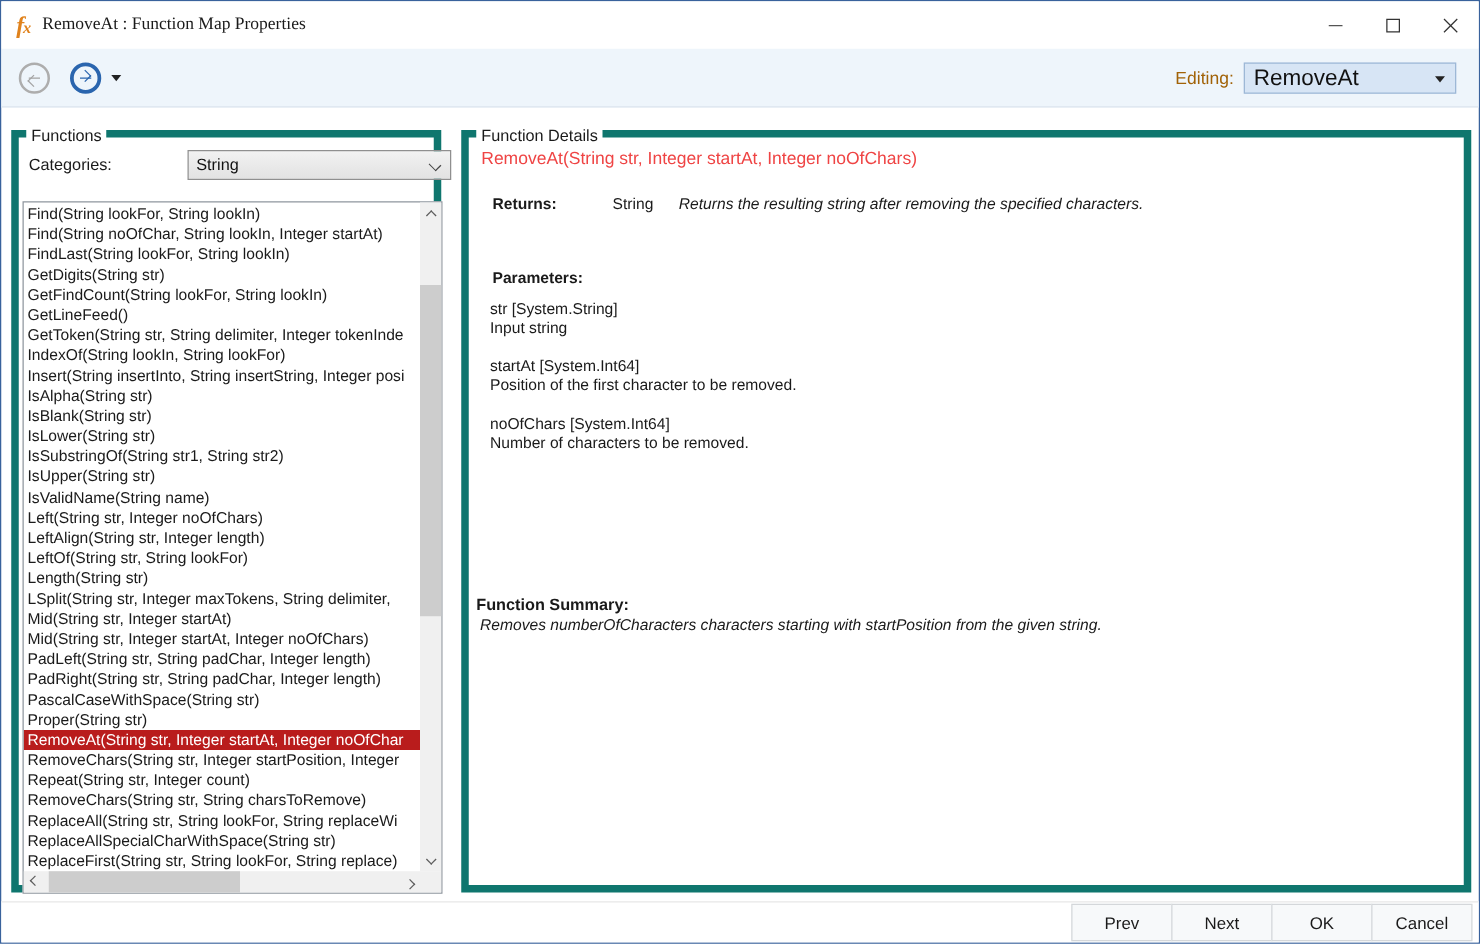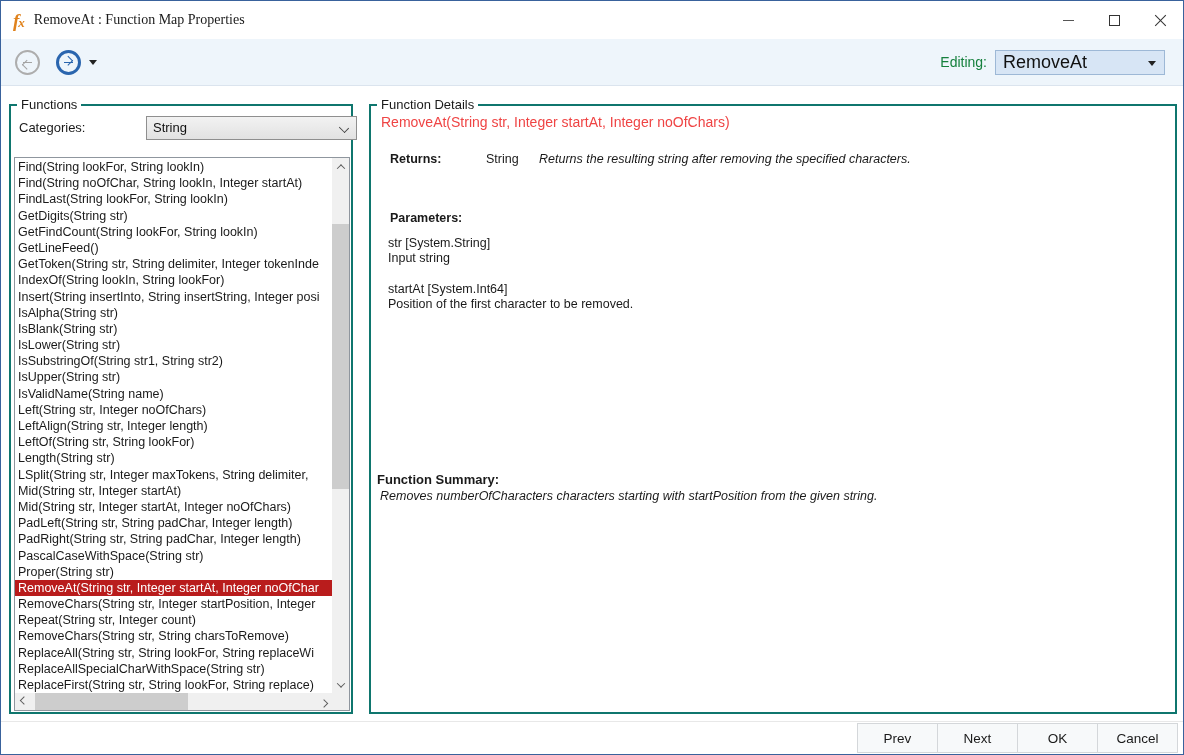--- a/index.html
+++ b/index.html
@@ -39,29 +39,29 @@
   .nav-back { margin-left:14px; border:2px solid #adadad; }
   .nav-forward { margin-left:16px; border:3px solid #2a65ae; }
   .arrow-left { width:9px; height:9px; position:relative; }
   .arrow-left::before { content:""; position:absolute; top:4px; left:0; width:9px; height:1.6px; background:#a3a3a3; }
   .arrow-left::after { content:""; position:absolute; top:1.2px; left:0; width:6px; height:6px; border-left:1.6px solid #a3a3a3; border-bottom:1.6px solid #a3a3a3; transform:rotate(45deg); transform-origin:1px 5px; }
   .arrow-right { width:9px; height:9px; position:relative; }
   .arrow-right::before { content:""; position:absolute; top:4px; left:0; width:9px; height:1.8px; background:#2a65ae; }
   .arrow-right::after { content:""; position:absolute; top:1px; right:0; width:6px; height:6px; border-right:1.8px solid #2a65ae; border-top:1.8px solid #2a65ae; transform:rotate(45deg); transform-origin:5px 1px; }
   .nav-caret { margin-left:8px; width:0; height:0; border-left:4px solid transparent; border-right:4px solid transparent; border-top:5px solid #222; }
   .toolbar-right { margin-left:auto; display:flex; align-items:center; margin-right:18px; }
-  .editing-label { font-size:14px; color:#15803d; margin-right:8px; }
+  .editing-label { font-size:14px; color:#a16207; margin-right:8px; }
   .editing-select {
     width:170px; height:25px; background:#d7e5f5; border:1px solid #9db8d6;
     display:flex; align-items:center; font-size:18px; color:#111; padding-left:7px; position:relative;
   }
   .editing-select .sel-caret { position:absolute; right:8px; top:10px; width:0; height:0; border-left:4px solid transparent; border-right:4px solid transparent; border-top:5px solid #222; }
 
   
-  .groupbox { position:absolute; border:2px solid #0f766e; background:#ffffff; }
+  .groupbox { position:absolute; border:6px solid #0f766e; background:#ffffff; }
   .gb-functions { left:8px; top:103px; width:344px; height:610px; }
   .gb-details  { left:368px; top:103px; width:808px; height:610px; }
   .legend {
     position:absolute; top:-9px; left:6px; background:#ffffff; padding:0 4px;
     font-size:13px; color:#1a1a1a; white-space:nowrap;
   }
 
   
   .cat-row { position:absolute; left:8px; top:14px; right:8px; display:flex; align-items:center; }
   .cat-label { font-size:13px; color:#1a1a1a; }
@@ -285,20 +285,24 @@
         <div class="param-item">
           <div class="param-name">str [System.String]</div>
           <div class="param-desc">Input string</div>
         </div>
 
         <div class="param-item">
           <div class="param-name">startAt [System.Int64]</div>
           <div class="param-desc">Position of the first character to be removed.</div>
         </div>
 
+        <div class="param-item">
+          <div class="param-name">noOfChars [System.Int64]</div>
+          <div class="param-desc">Number of characters to be removed.</div>
+        </div>
       </div>
 
     <div class="summary-block">
       <div class="summary-label">Function Summary:</div>
       <div class="summary-text">Removes numberOfCharacters characters starting with startPosition from the given string.</div>
     </div>
   </div>
 
   <div class="footer">
 

